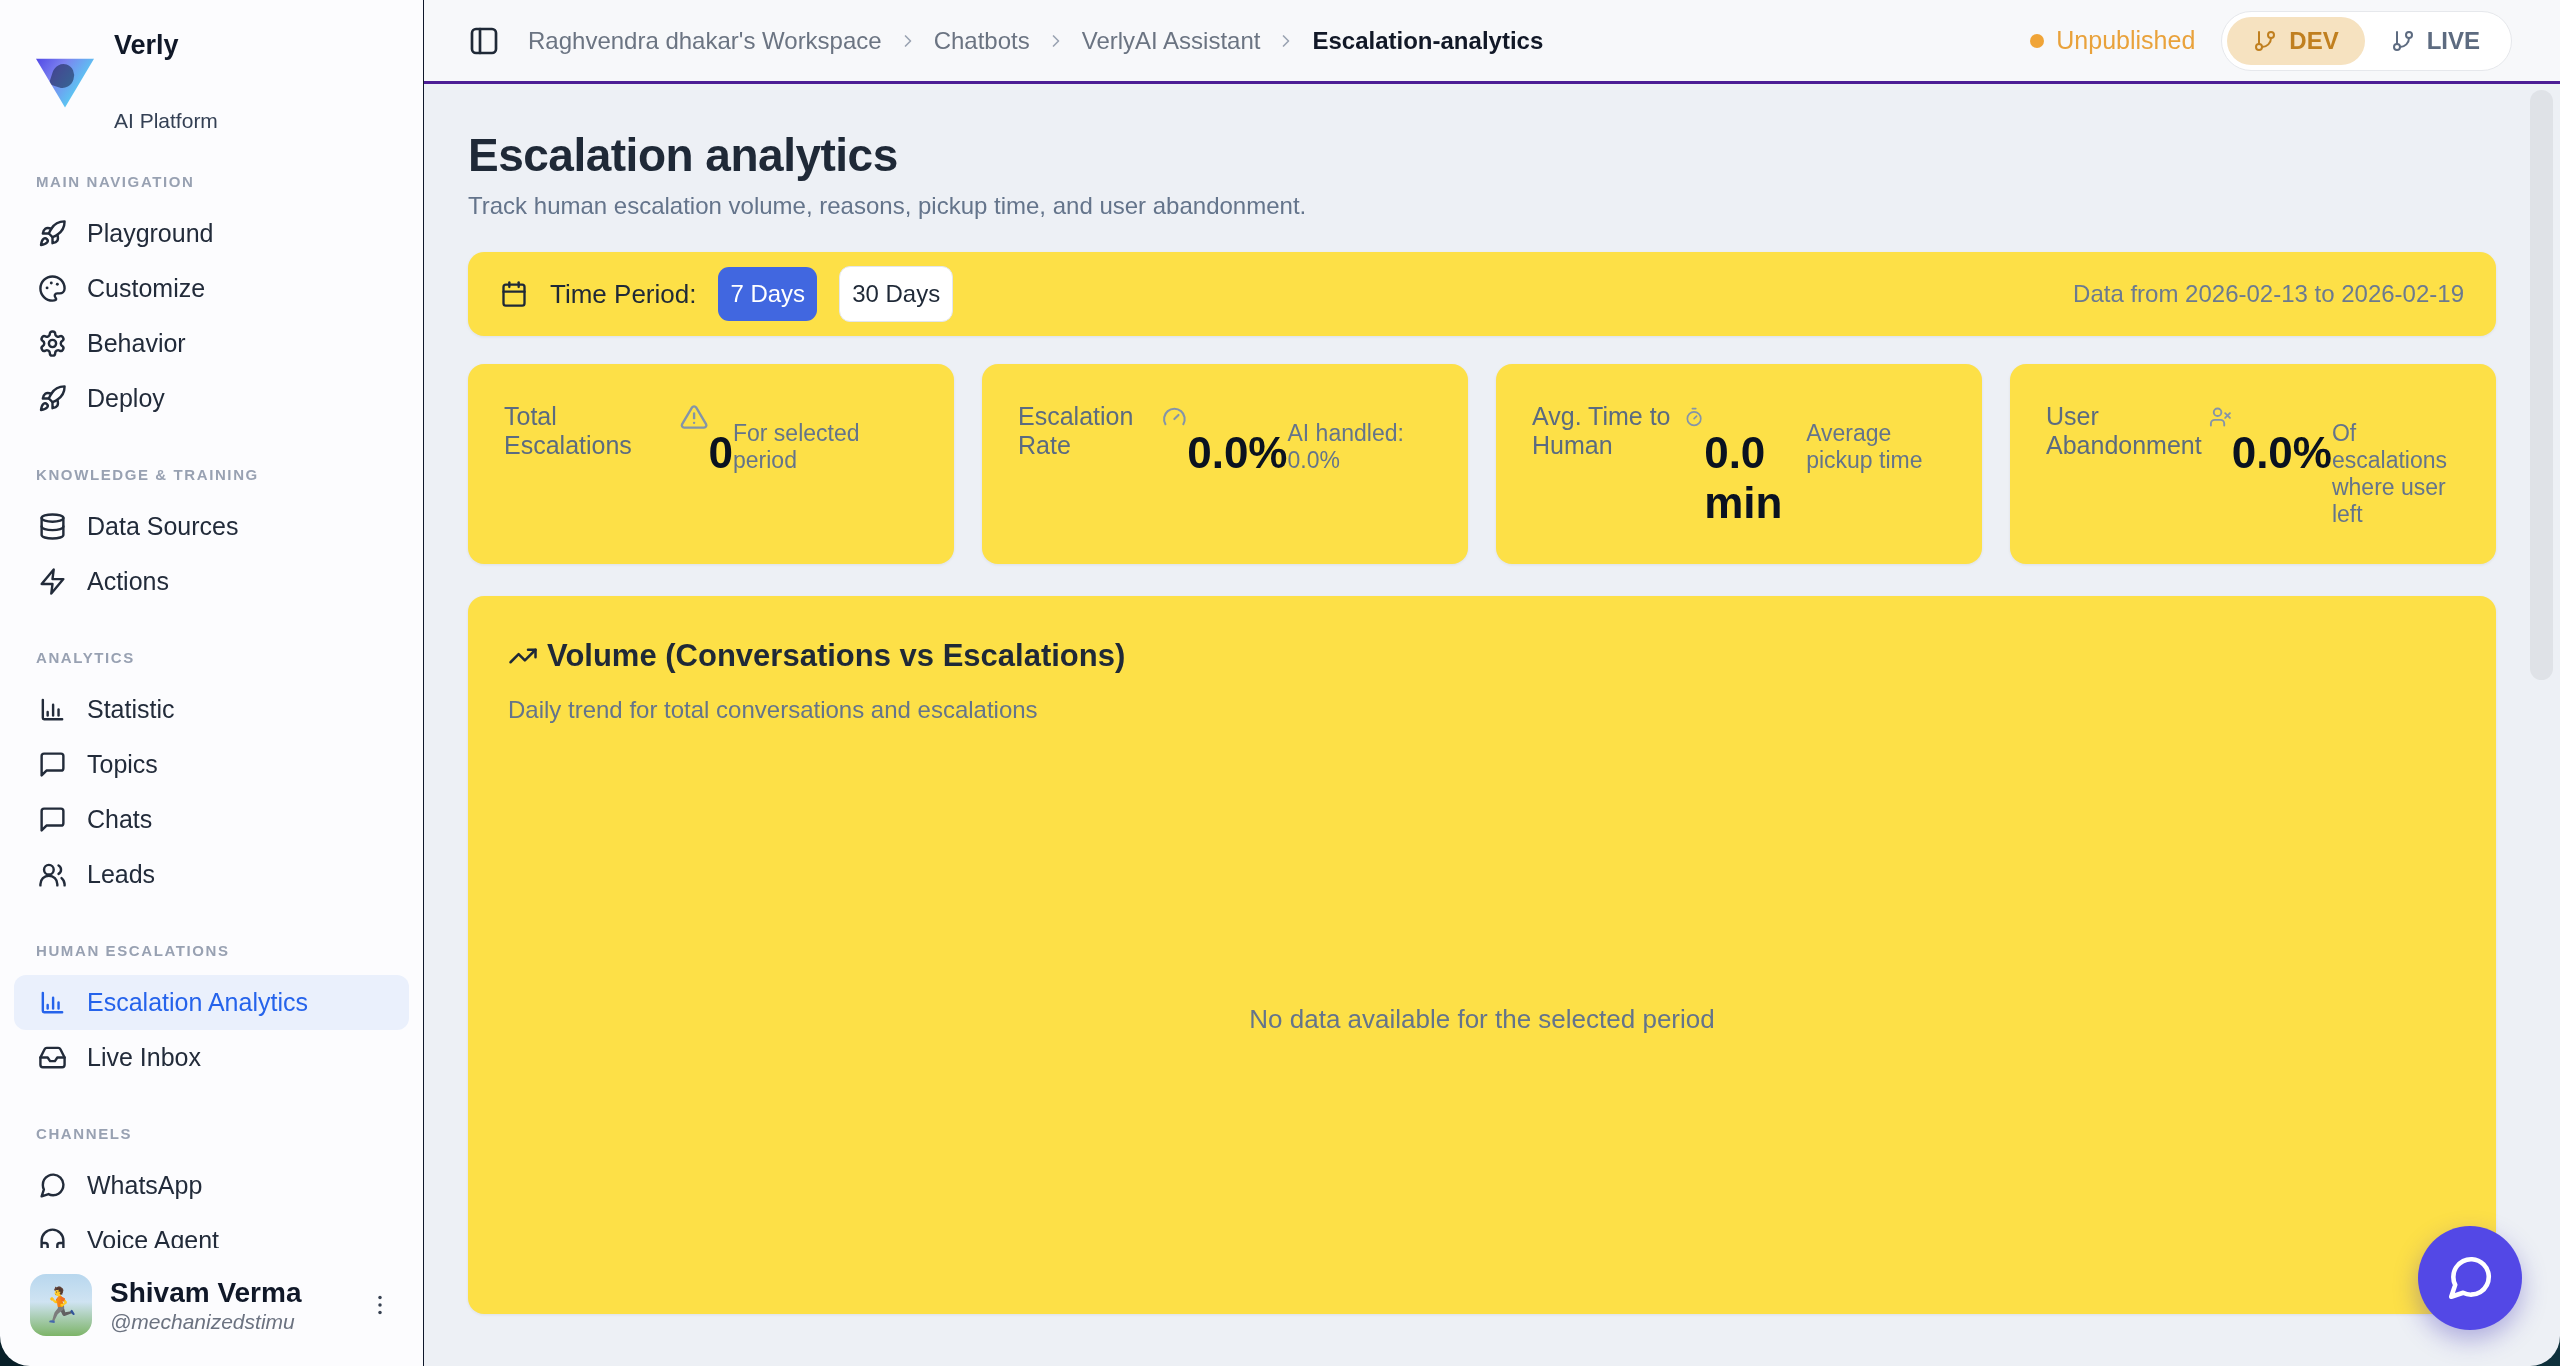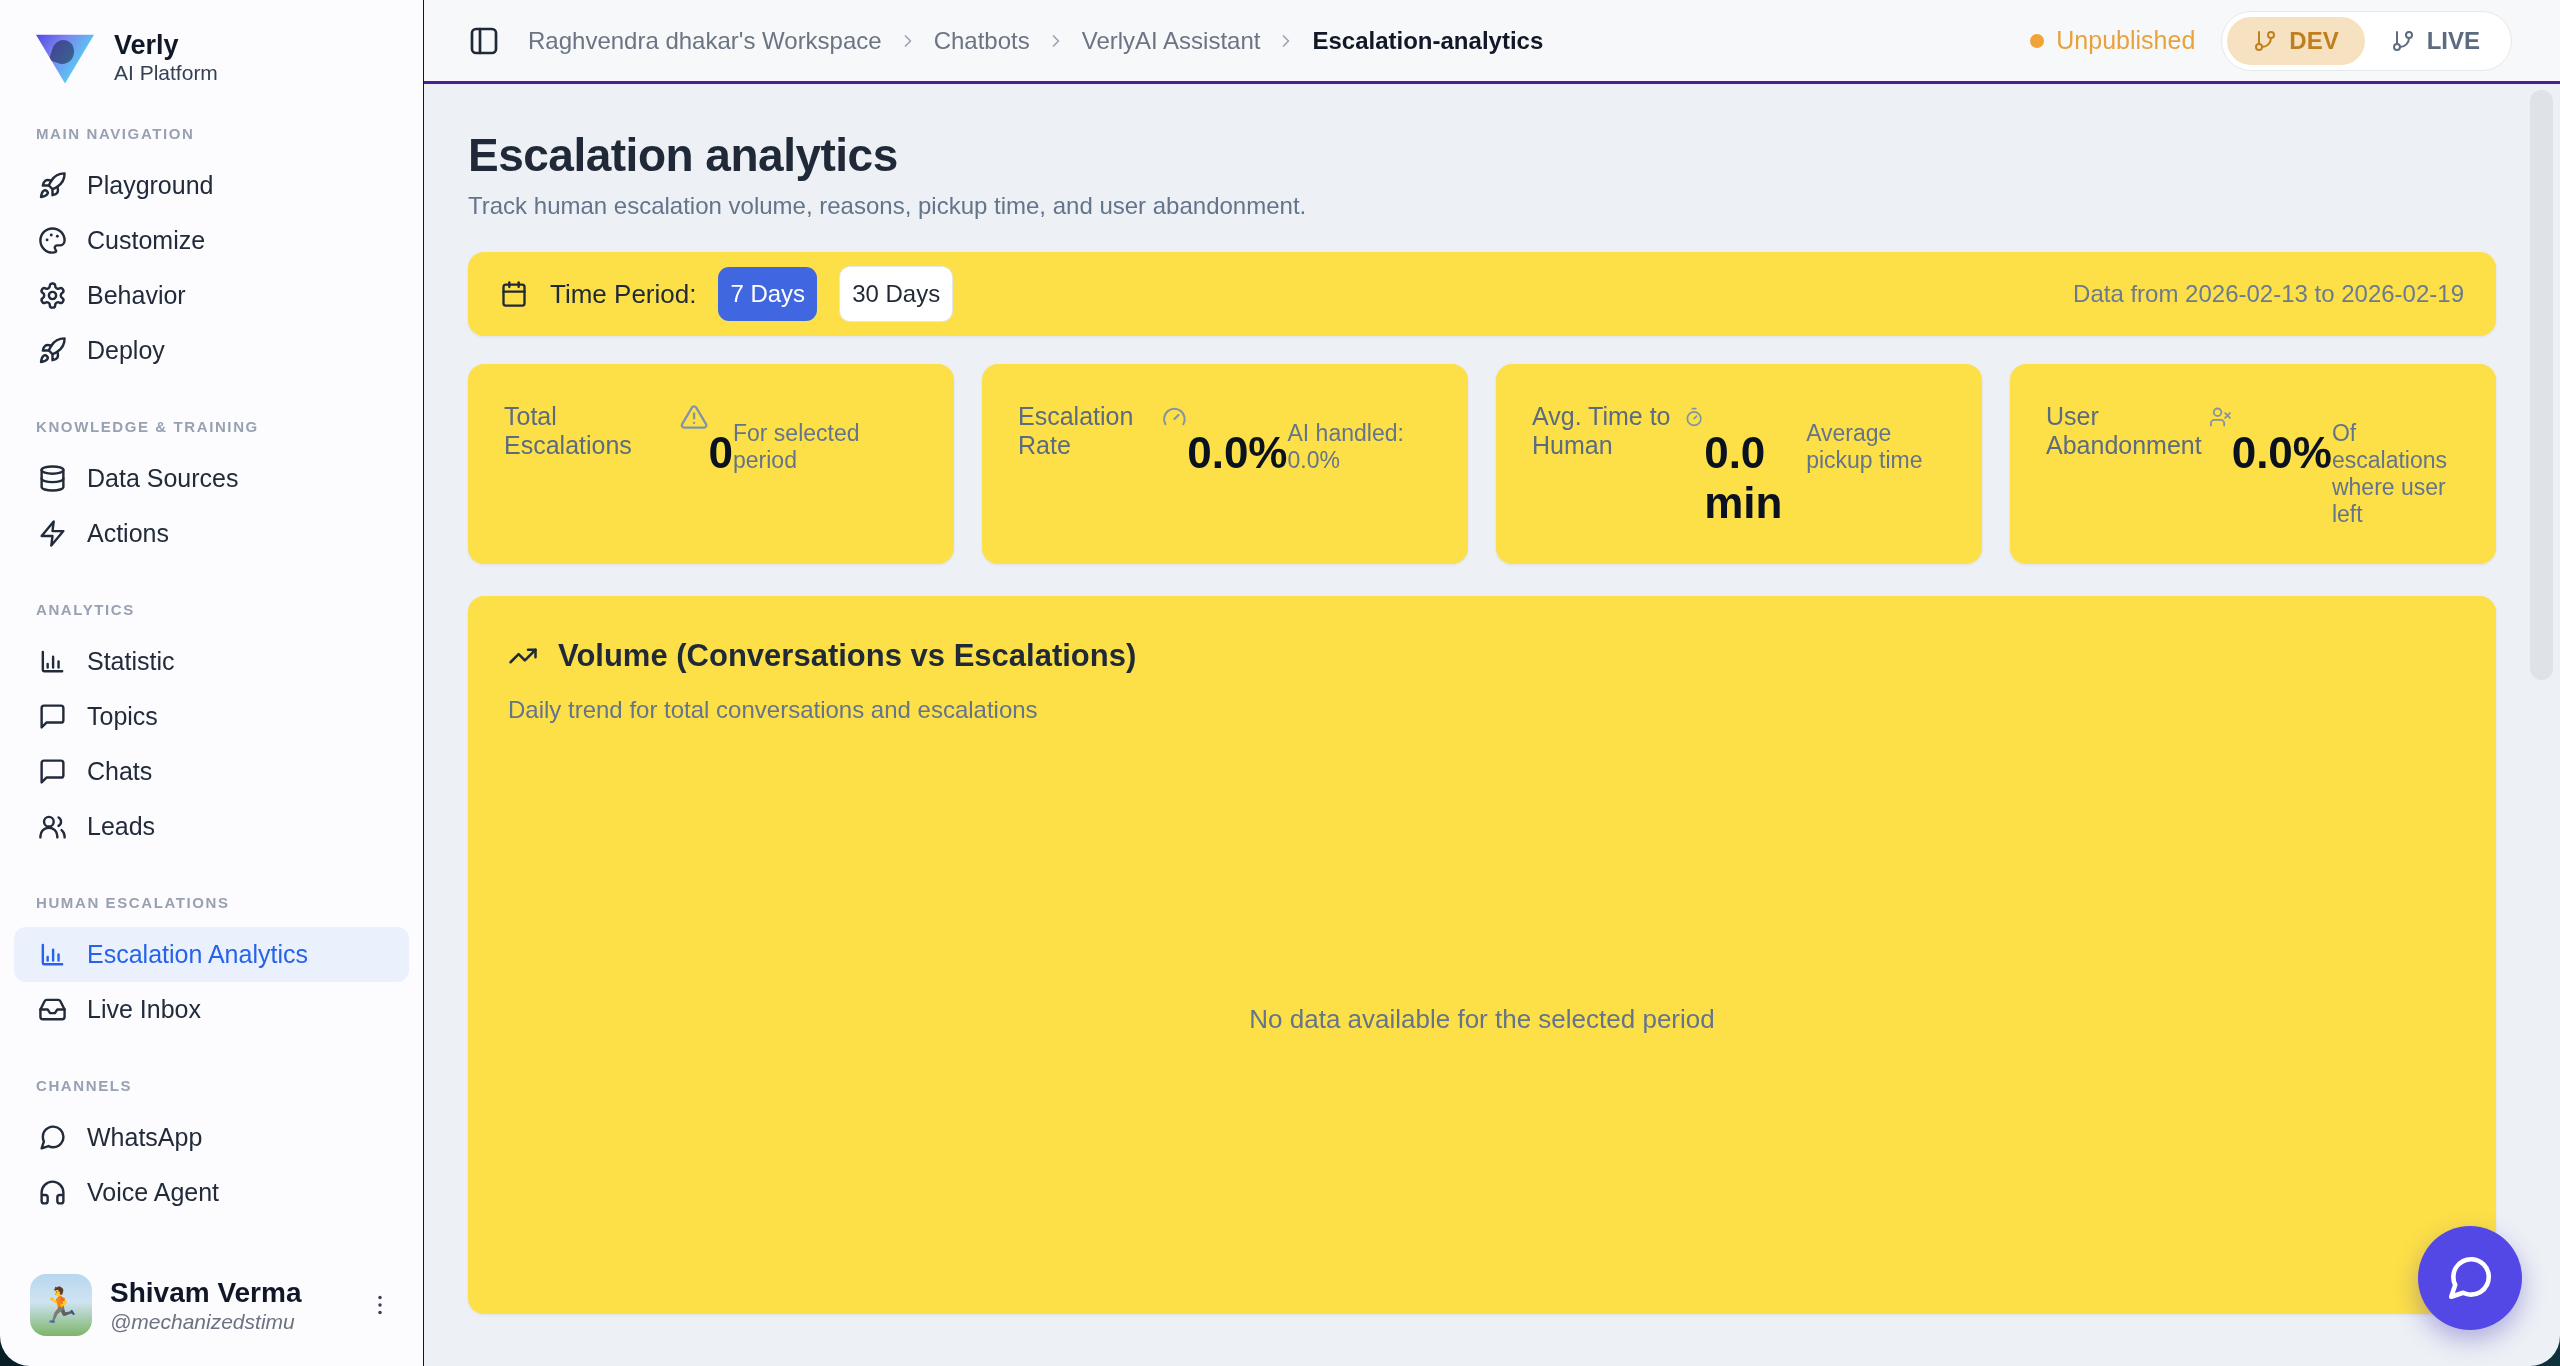--- a/index.html
+++ b/index.html
@@ -7,21 +7,21 @@
   body { font-family:"Liberation Sans", sans-serif; background:linear-gradient(210deg,#1b4a57 0%,#0d2d38 55%,#081f28 100%); }
 
   .app { position:absolute; inset:0; display:flex; border-radius:0 0 30px 30px; overflow:hidden; }
 
   
   .sidebar { width:424px; flex:0 0 424px; background:#fcfcfe; border-right:1px solid #0f172a; display:flex; flex-direction:column; padding-top:30px; }
   .logo-row { display:flex; align-items:center; gap:20px; padding:0 36px; margin-bottom:40px; }
   .logo-mark { width:58px; height:52px; clip-path:polygon(0 6%,100% 6%,50% 100%); background:linear-gradient(125deg,#4f46e5 0%,#7c83f0 35%,#5bc7f2 70%,#a5e7fa 100%); position:relative; }
   .logo-mark::after { content:""; position:absolute; left:16px; top:8px; width:22px; height:24px; border-radius:50% 50% 50% 0; background:rgba(18,32,70,.55); transform:rotate(18deg); }
   .logo-name { font-size:27px; font-weight:700; color:#101828; line-height:1.15; }
-  .logo-sub { font-size:21px; color:#344054; }
+  .logo-sub { font-size:21px; color:#344054;margin-top:48px; }
 
   .nav-scroll { flex:1 1 auto; overflow:hidden; }
   .nav-section { margin-bottom:14px; }
   .nav-title { font-size:15px; font-weight:700; letter-spacing:1.6px; color:#98a1b2; padding:26px 36px 16px; }
   .nav-item { display:flex; align-items:center; gap:20px; height:55px; margin:0 14px; padding:0 24px; border-radius:12px; color:#222b3a; font-size:25px; cursor:pointer; }
   .nav-item .ic { width:29px; height:29px; flex:0 0 29px; display:flex; }
   .nav-item.active { background:#eaf0fc; color:#2563eb; }
   .nav-item.active .ic { color:#2563eb; }
 
   .user-row { display:flex; align-items:center; gap:18px; padding:26px 30px 30px; }
@@ -65,21 +65,21 @@
 
   .stats { display:flex; gap:28px; margin-top:28px; }
   .stat-card { flex:1; height:200px; padding:38px 36px; display:flex; flex-direction:row; }
   .stat-head { display:flex; align-items:flex-start; justify-content:space-between; }
   .stat-label { font-size:25px; color:#5b6b80; }
   .stat-head .ic { width:30px; height:30px; color:#8494a8; display:flex; }
   .stat-value { font-size:44px; font-weight:700; color:#0a1220; margin-top:26px; }
   .stat-sub { font-size:23px; color:#64748b; margin-top:18px; }
 
   .chart-card { margin-top:32px; height:718px; padding:42px 40px 0; display:flex; flex-direction:column; }
-  .chart-title-row { display:flex; align-items:center; gap:20px; }
+  .chart-title-row { display:flex; align-items:center; gap:9px; }
   .chart-title-row .ic { width:30px; height:30px; color:#1f2937; display:flex; }
   .chart-title { font-size:31px; font-weight:700; color:#1f2937; }
   .chart-sub { font-size:24px; color:#64748b; margin-top:22px; }
   .chart-body { flex:1; display:flex; align-items:center; justify-content:center; }
   .chart-empty { font-size:26px; color:#64748b; }
 
   .scroll-thumb { position:absolute; right:7px; top:90px; width:23px; height:590px; border-radius:12px; background:#dfe2e7; }
 
   .chat-fab { position:absolute; right:38px; bottom:36px; width:104px; height:104px; border-radius:50%; background:#5348e6; display:flex; align-items:center; justify-content:center; box-shadow:0 10px 24px rgba(60,50,180,.35); cursor:pointer; }
   .chat-fab .ic { width:50px; height:50px; color:#ffffff; display:flex; }

